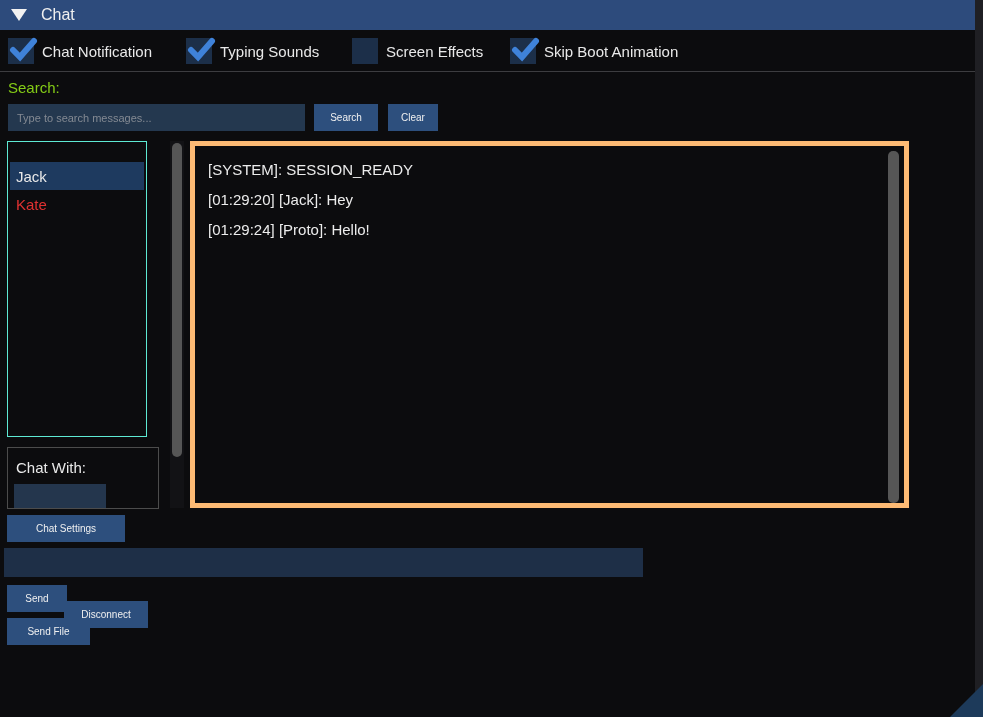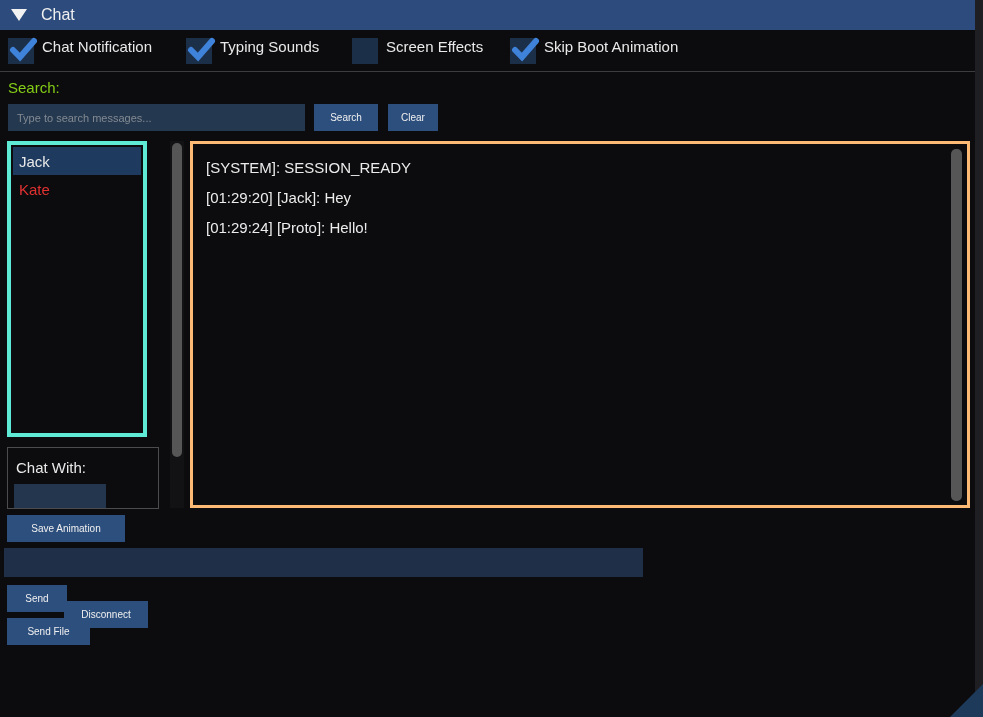--- a/index.html
+++ b/index.html
@@ -23,21 +23,21 @@
   .title-text { margin-left:14px; color:#f0f0f0; font-size:16px; }
 
   
   .right-strip { position:absolute; right:0; top:0; width:8px; height:717px; background:#1f1f23; }
   .resize-grip {
     position:absolute; right:0; bottom:0; width:0; height:0; z-index:6;
     border-bottom:33px solid #1d3a5a; border-left:33px solid transparent;
   }
 
   
-  .cb-item { position:absolute; top:38px; height:26px; display:flex; cursor:pointer; }
+  .cb-item { position:absolute; top:38px; height:26px; display:flex; align-items:center; cursor:pointer; }
   .cb-1 { left:8px; } .cb-2 { left:186px; } .cb-3 { left:352px; } .cb-4 { left:510px; }
   .cb-box { position:relative; width:26px; height:26px; background:#1c2f49; flex:0 0 26px; }
   .cb-box svg { position:absolute; left:0px; top:-4px; display:none; }
   .cb-box.checked svg { display:block; }
   .cb-label { margin-left:8px; color:#e9e9e9; font-size:15px; white-space:nowrap; }
 
   .divider { position:absolute; top:71px; left:0; width:975px; height:1px; background:#3d3d40; }
 
   
   .search-label { position:absolute; left:8px; top:79px; font-size:15px; color:#84cc16; }
@@ -51,36 +51,36 @@
     background:#2d4f7d; color:#f0f0f0; border:none; font-size:10px;
     font-family:inherit; display:flex; align-items:center; justify-content:center;
     cursor:pointer; position:absolute; height:27px;
   }
   .btn-search { left:314px; top:104px; width:64px; }
   .btn-clear  { left:388px; top:104px; width:50px; }
 
   
   .user-list {
     position:absolute; left:7px; top:141px; width:140px; height:296px;
-    border:4px solid #5eead4; padding:2px 2px; overflow:hidden;
+    border:1px solid #5eead4; padding:20px 2px; overflow:hidden;
   }
   .user-item {
     height:28px; display:flex; align-items:center; padding-left:6px;
     font-size:15px; color:#e9e9e9; cursor:pointer;
   }
   .user-item.selected { background:#1e3a5f; }
 
   
   .mid-scroll-track { position:absolute; left:170px; top:141px; width:14px; height:367px; background:#121215; }
   .mid-scroll-thumb { position:absolute; left:172px; top:143px; width:10px; height:314px; background:#565656; border-radius:5px; cursor:pointer; }
 
   
   .chat-box {
-    position:absolute; left:190px; top:141px; width:780px; height:367px;
-    border:3px solid #fdba74; overflow:hidden;
+    position:absolute; left:190px; top:141px; width:719px; height:367px;
+    border:5px solid #fdba74; overflow:hidden;
   }
   .messages { padding:9px 13px; }
   .message { font-size:15px; line-height:30px; color:#ececec; white-space:pre; }
   .chat-scroll-thumb {
     position:absolute; right:5px; top:5px; width:11px; height:352px;
     background:#565656; border-radius:5px; cursor:pointer;
   }
 
   
   .chat-with-box {
@@ -169,19 +169,19 @@
       <div class="message">[01:29:24] [Proto]: Hello!</div>
     </div>
     <div class="chat-scroll-thumb"></div>
   </div>
 
   <div class="chat-with-box">
     <div class="chat-with-label">Chat With:</div>
     <input class="chat-with-input" type="text" value="" style="">
   </div>
 
-  <button class="btn btn-save">Save Animation</button>
+  <button class="btn btn-save">Chat Settings</button>
   <input class="msg-input" type="text" value="" style="">
   <button class="btn btn-send">Send</button>
   <button class="btn btn-disconnect">Disconnect</button>
   <button class="btn btn-sendfile">Send File</button>
 
 </div>
 
 </body></html>

